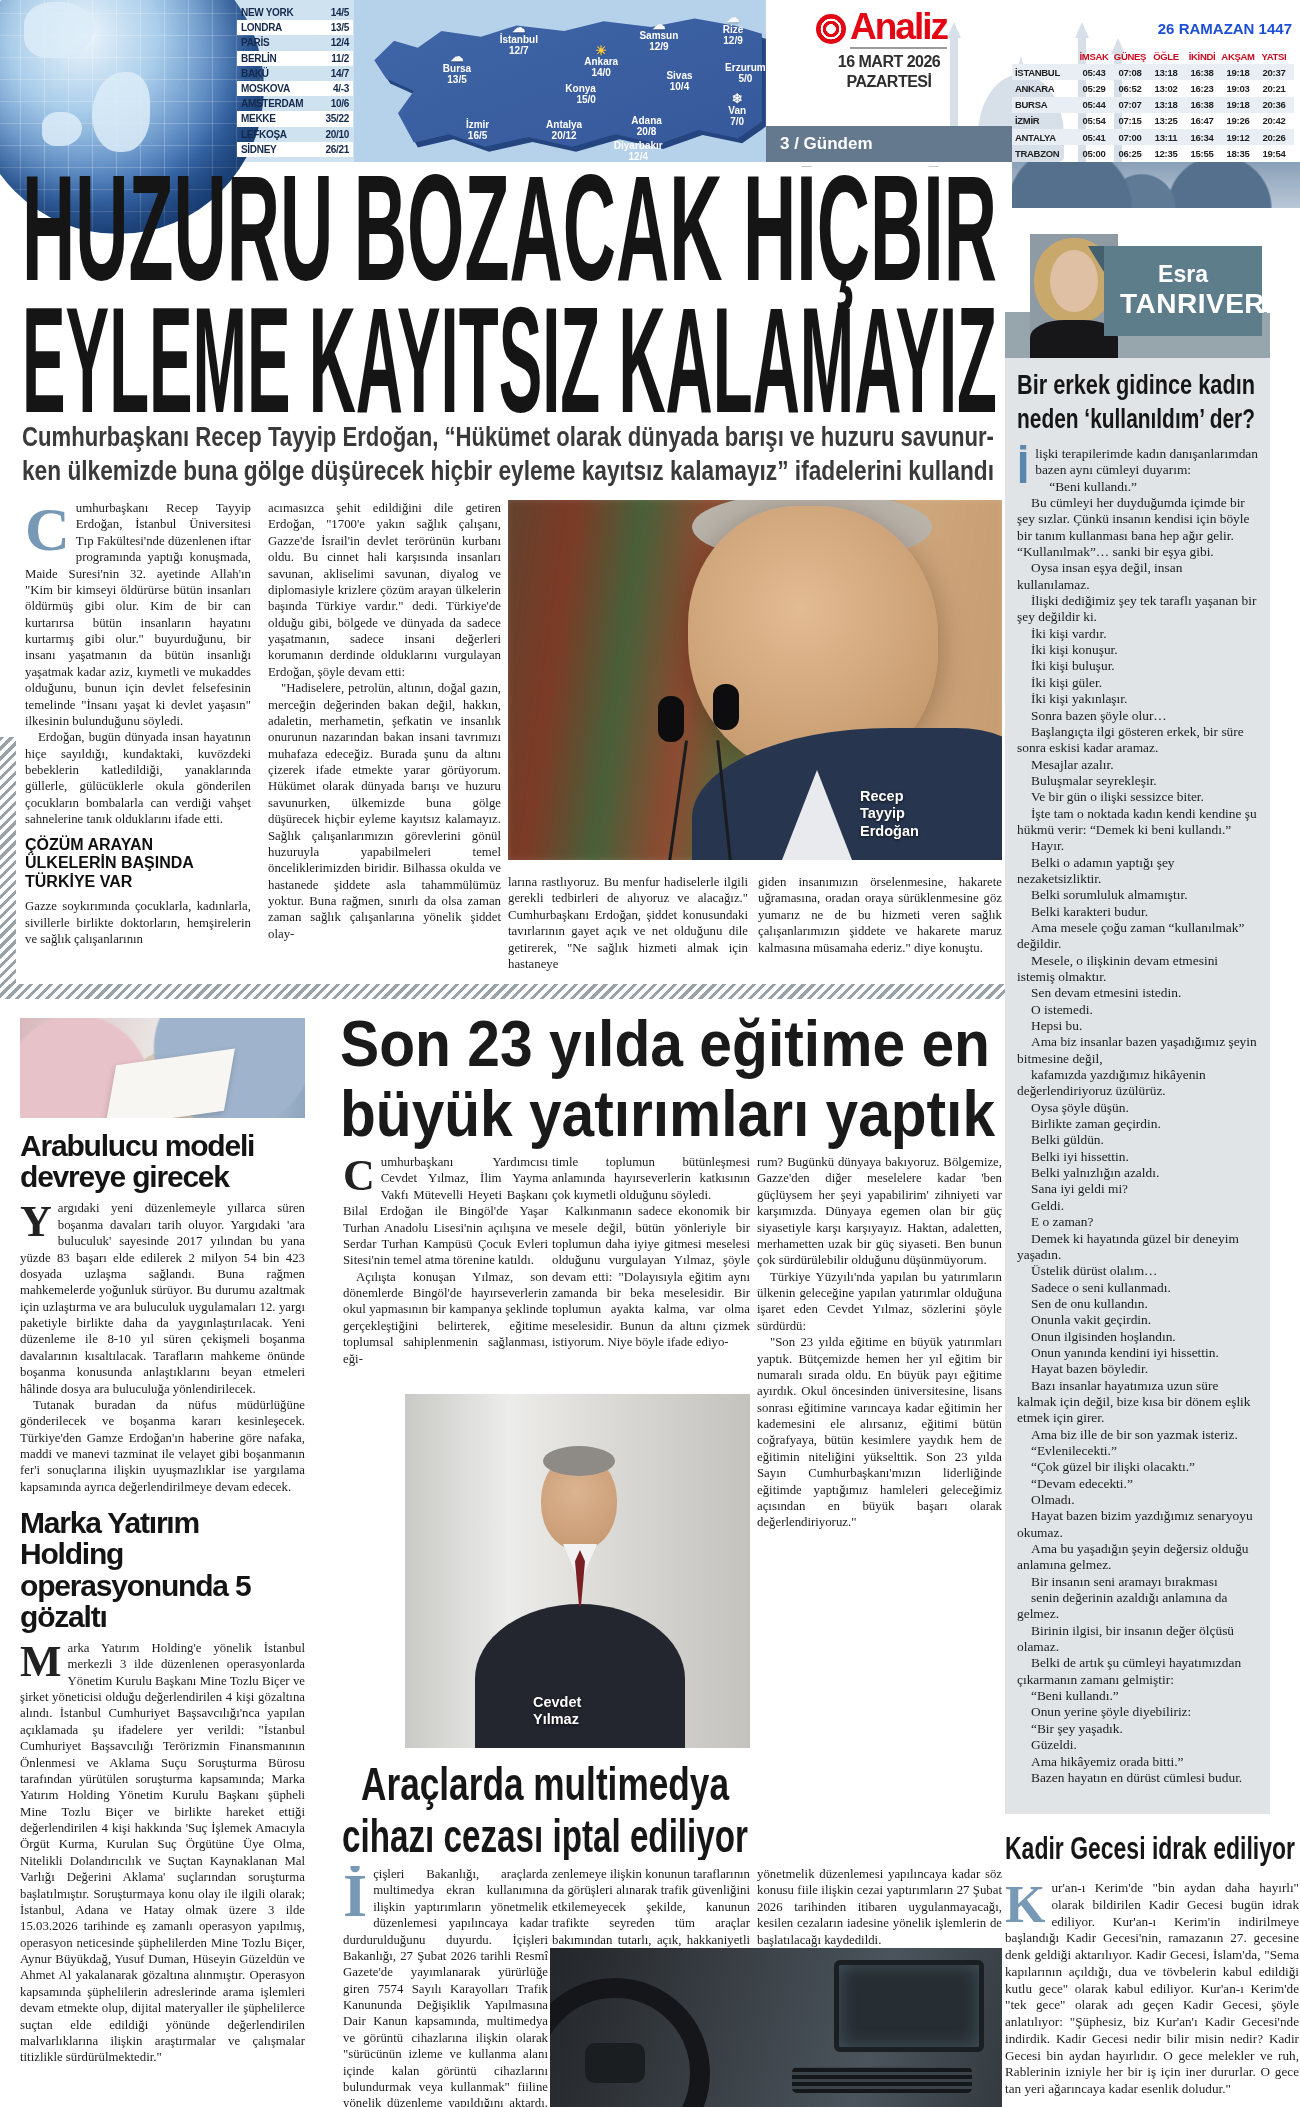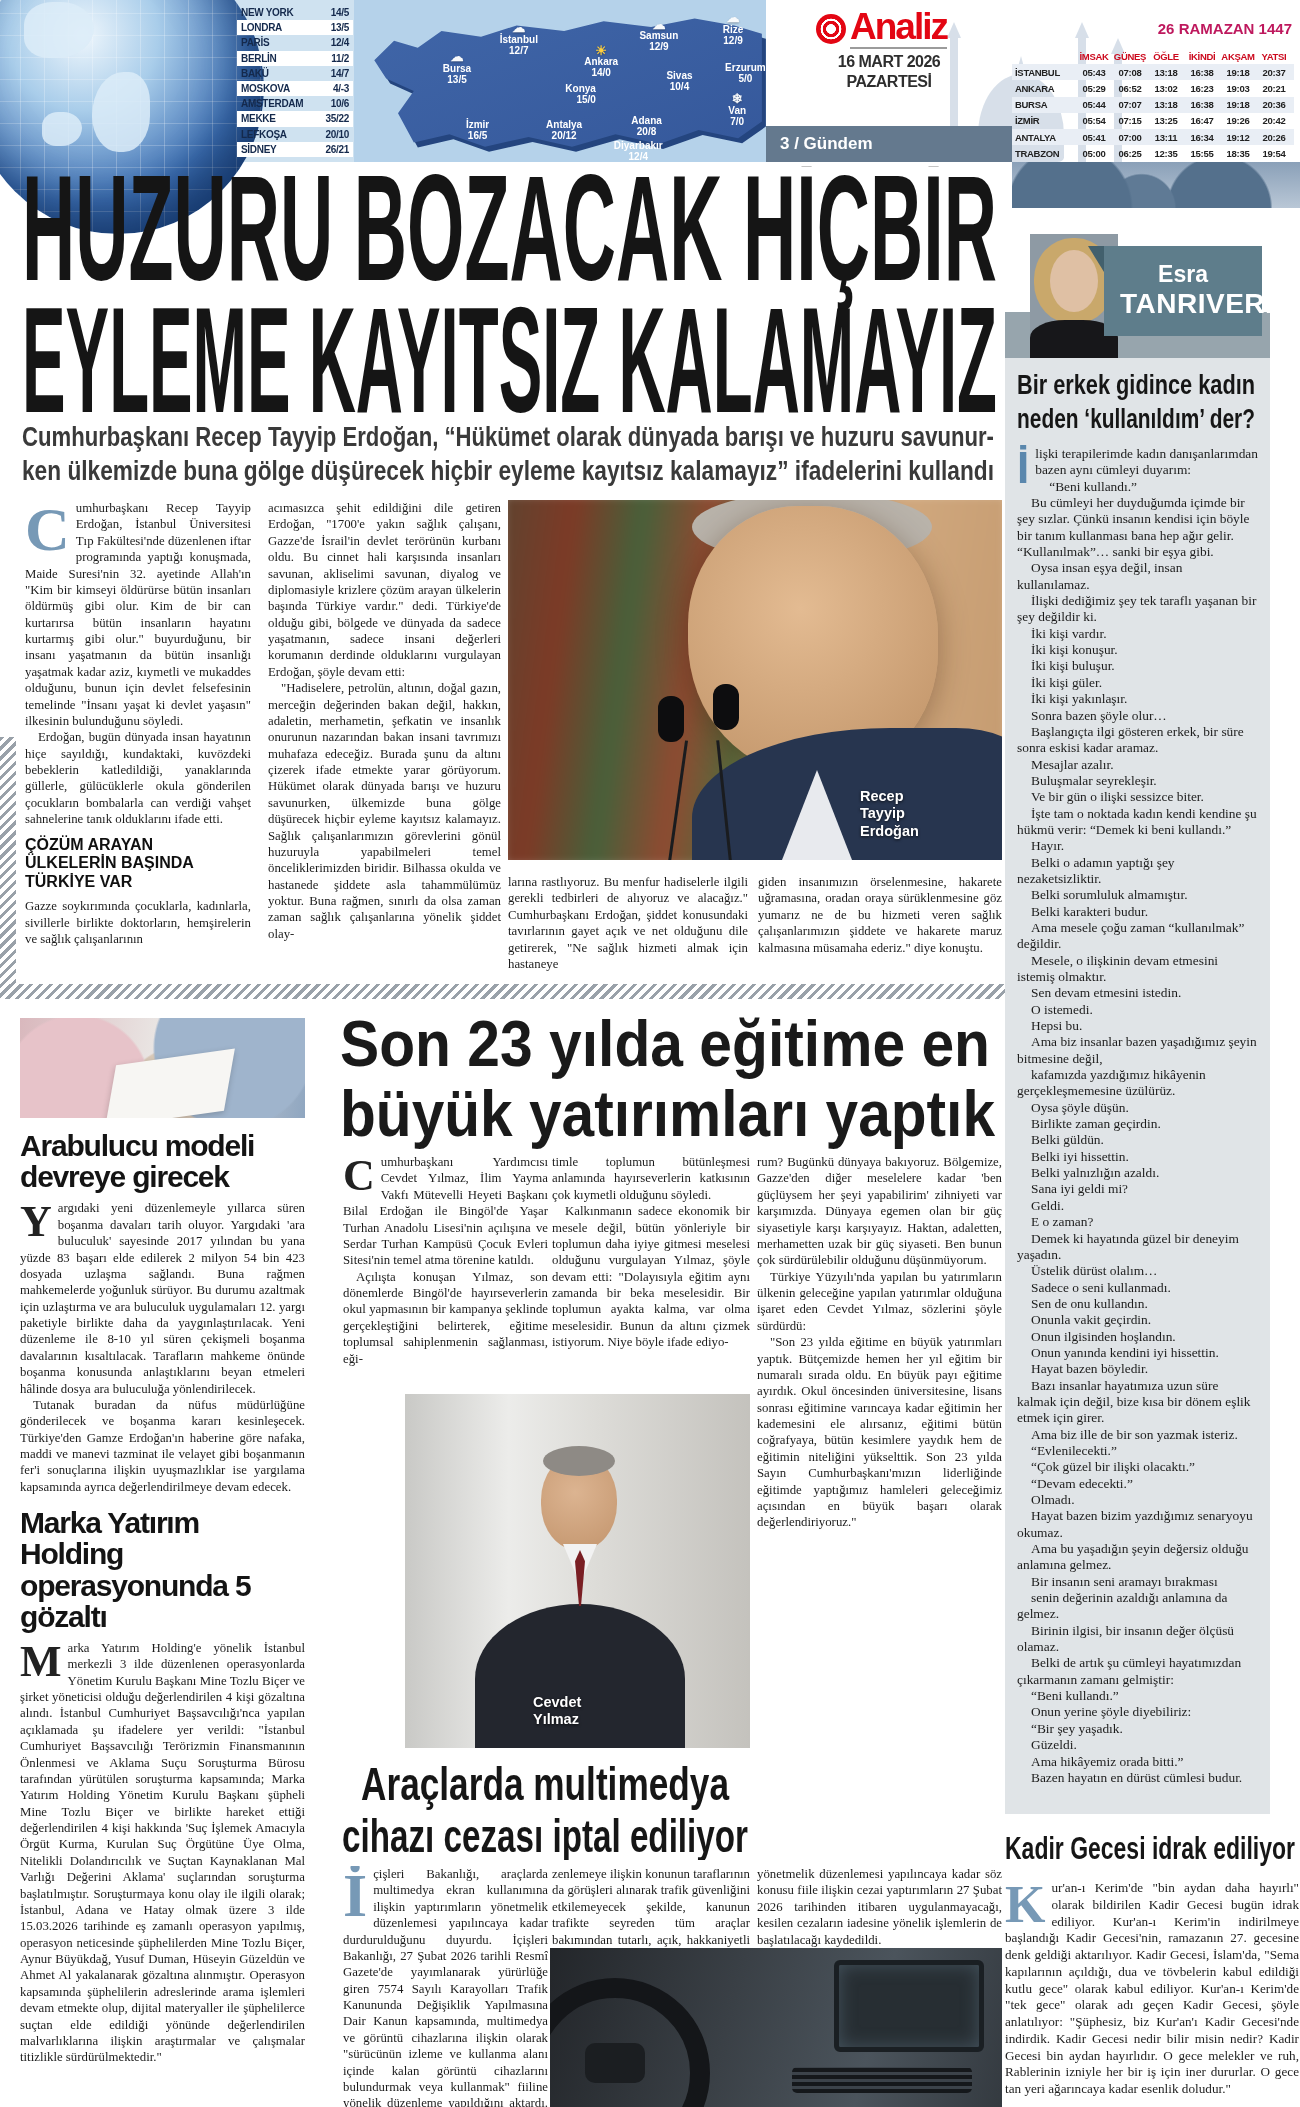--- a/index.html
+++ b/index.html
@@ -36,21 +36,21 @@
   .dome { position:absolute; left:32px; top:48px; width:86px; height:88px; background:#b7c6d8; border-radius:50% 50% 8% 8% / 70% 70% 5% 5%; }
   .dometop { position:absolute; left:68px; top:30px; width:14px; height:26px; background:#b7c6d8; clip-path:polygon(50% 0,100% 100%,0 100%); }
   .minaret { position:absolute; top:10px; width:8px; height:128px; background:#b7c6d8; }
   .minaret::before { content:""; position:absolute; left:-3px; top:-14px; border-left:7px solid transparent; border-right:7px solid transparent; border-bottom:16px solid #b7c6d8; }
   .logo { position:absolute; left:50px; top:8px; display:flex; align-items:center; gap:4px; }
   .logo-icon { width:30px; height:30px; border-radius:50%;
     background:radial-gradient(circle at 50% 50%, #fff 0 22%, #e30613 24% 38%, #fff 40% 48%, #e30613 50% 100%); }
   .logo-text { font-family:"Liberation Sans", sans-serif; font-weight:900; font-size:37px; letter-spacing:-2px; color:#e30613; border-bottom:2px solid #9b9b9b; line-height:1; padding-bottom:2px; }
   .dateblock { position:absolute; left:58px; top:52px; width:130px; text-align:center;
     font-family:"Liberation Sans", sans-serif; font-weight:700; font-size:16px; letter-spacing:-0.5px; color:#2e2e2e; line-height:1.25; }
-  .hijri { position:absolute; right:8px; top:20px; font-family:"Liberation Sans", sans-serif; font-weight:700; font-size:15px; color:#be185d; }
+  .hijri { position:absolute; right:8px; top:20px; font-family:"Liberation Sans", sans-serif; font-weight:700; font-size:15px; color:#1d4ed8; }
   .ptable { position:absolute; left:246px; top:48px; width:282px; font-family:"Liberation Sans", sans-serif; }
   .prow { display:grid; grid-template-columns:64px repeat(6,36px); height:16.2px; align-items:center; }
   .prow:nth-child(odd):not(.phead) { background:#e9eef5; }
   .prow span { font-size:9.5px; font-weight:700; color:#222; text-align:center; letter-spacing:-0.3px; }
   .prow .pcity { text-align:left; padding-left:3px; }
   .phead span { color:#cc0a1e; }
   .gundem { position:absolute; left:0; top:126px; width:246px; height:36px; background:#64798e;
     font-family:"Liberation Sans", sans-serif; font-weight:700; font-size:17px; color:#fff; line-height:36px; padding-left:14px; }
   
   svg text { font-family:"Liberation Sans", sans-serif; }
@@ -444,21 +444,21 @@
           <p>Hayır.</p>
           <p>Belki o adamın yaptığı şey nezaketsizliktir.</p>
           <p>Belki sorumluluk almamıştır.</p>
           <p>Belki karakteri budur.</p>
           <p>Ama mesele çoğu zaman “kullanılmak” değildir.</p>
           <p>Mesele, o ilişkinin devam etmesini istemiş olmaktır.</p>
           <p>Sen devam etmesini istedin.</p>
           <p>O istemedi.</p>
           <p>Hepsi bu.</p>
           <p>Ama biz insanlar bazen yaşadığımız şeyin bitmesine değil,</p>
-          <p>kafamızda yazdığımız hikâyenin gerçekleşmemesine üzülürüz.</p>
+          <p>kafamızda yazdığımız hikâyenin değerlendiriyoruz üzülürüz.</p>
           <p>Oysa şöyle düşün.</p>
           <p>Birlikte zaman geçirdin.</p>
           <p>Belki güldün.</p>
           <p>Belki iyi hissettin.</p>
           <p>Belki yalnızlığın azaldı.</p>
           <p>Sana iyi geldi mi?</p>
           <p>Geldi.</p>
           <p>E o zaman?</p>
           <p>Demek ki hayatında güzel bir deneyim yaşadın.</p>
           <p>Üstelik dürüst olalım…</p>

